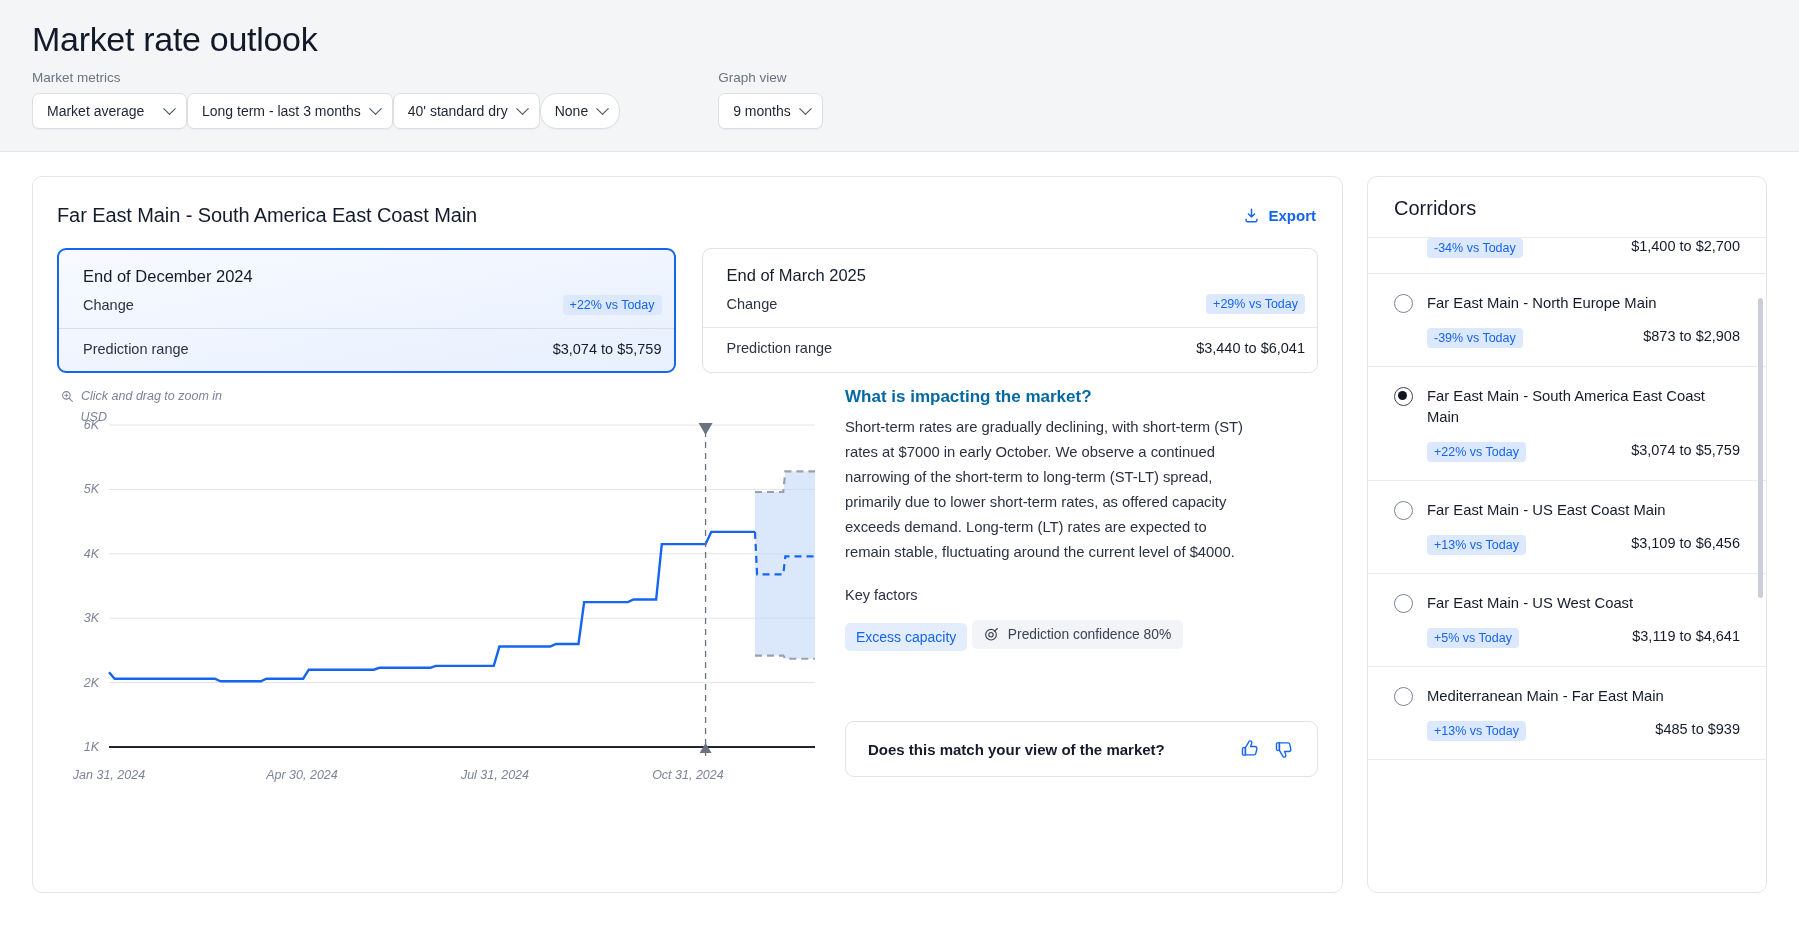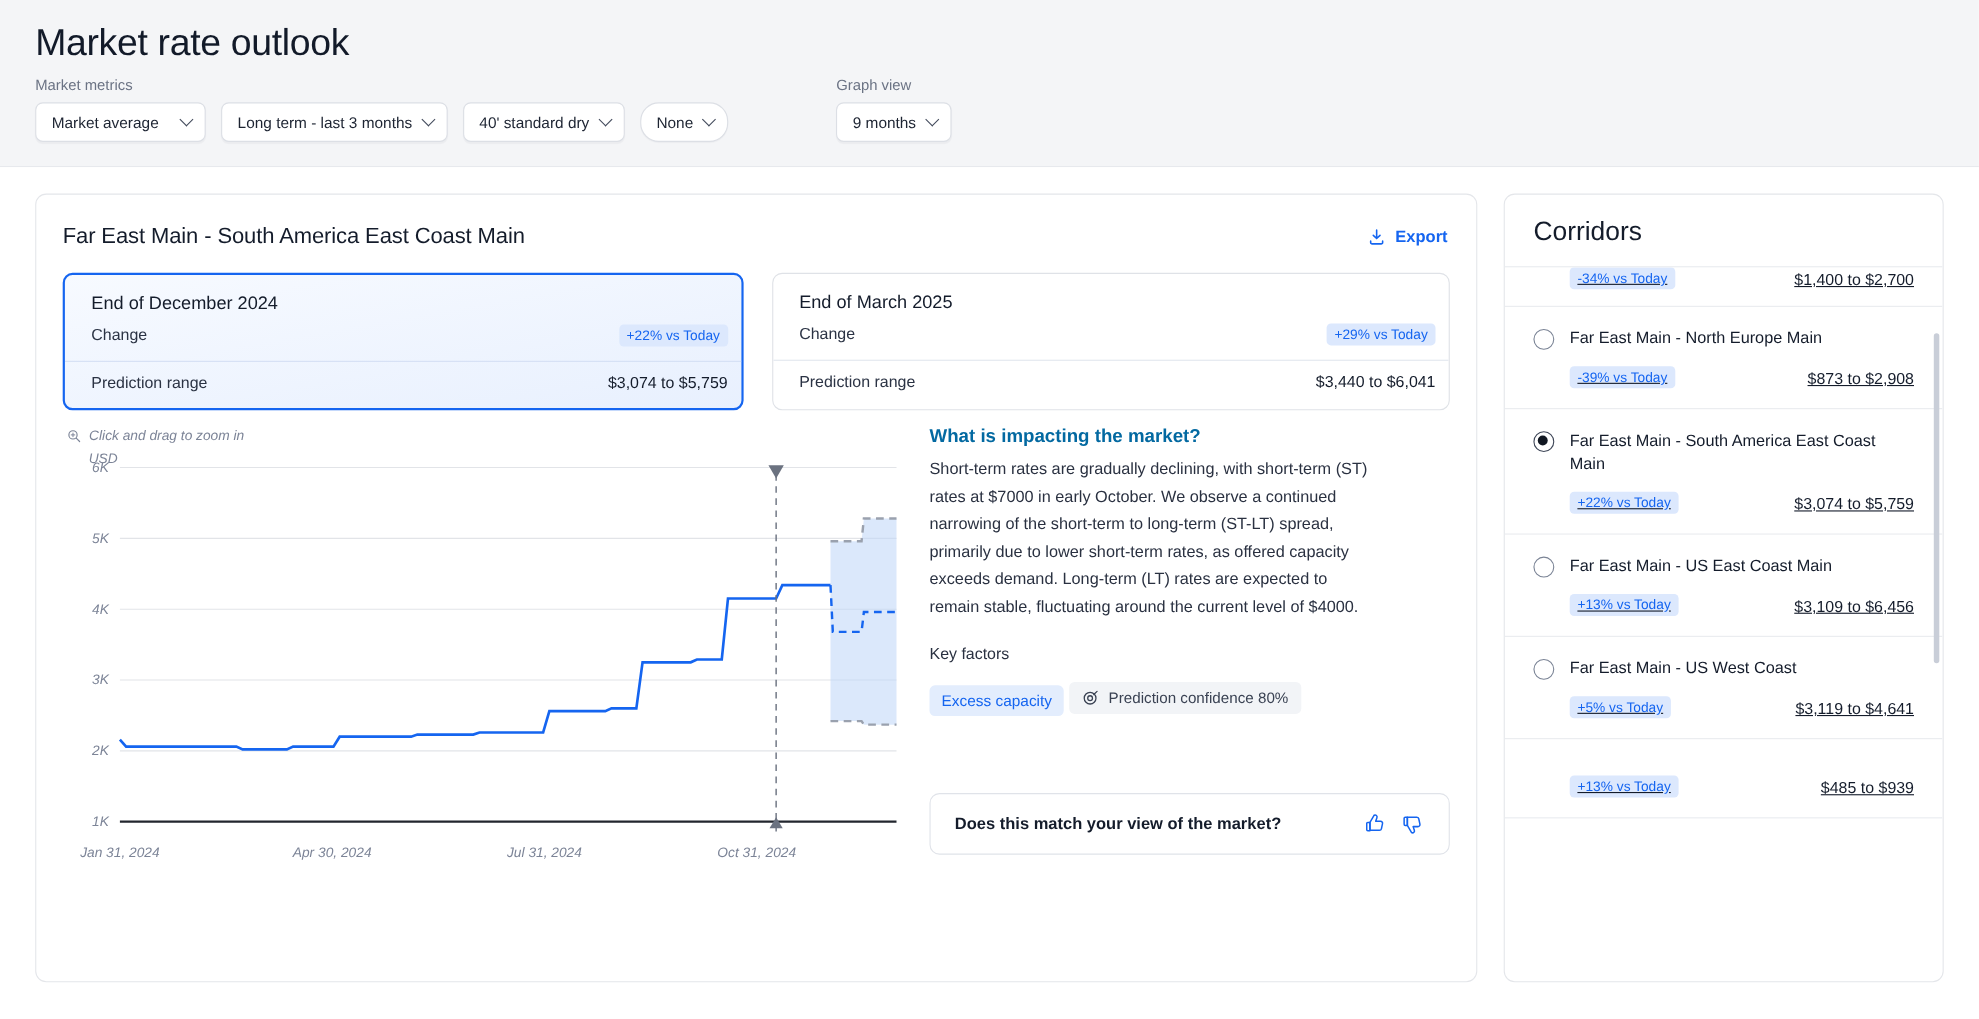--- a/index.html
+++ b/index.html
@@ -25,21 +25,21 @@
     color: #121a29;
     line-height: 46px;
     margin-bottom: 8px;
   }
   .filters-row { display: flex; align-items: flex-end; gap: 0; }
   .filter-group { display: flex; flex-direction: column; }
   .filter-group.right { margin-left: 98px; }
   .filter-label {
     font-size: 13.5px; color: #6b7384; margin-bottom: 7px; line-height: 16px;
   }
-  .selects { display: flex; gap: 14px; }
+  .selects { display: flex; gap: 0; }
   .select {
     background: #fff;
     border: 1px solid #dcdfe5;
     border-radius: 7px;
     height: 36px;
     display: flex; align-items: center;
     padding: 0 12px 0 14px;
     gap: 10px;
     font-size: 14px;
     color: #1d2432;
@@ -152,42 +152,42 @@
     border: 1px solid #e4e6ea; border-radius: 10px;
     background: #fff;
     height: 717px;
     display: flex; flex-direction: column;
     overflow: hidden;
   }
   .side-head {
     padding: 20px 26px 17px 26px;
     border-bottom: 1px solid #e9ebef;
   }
-  .side-title { font-size: 24px; color: #141c2b; }
+  .side-title { font-size: 20px; color: #141c2b; }
   .side-list { flex: 1; overflow: hidden; position: relative; }
   .corridor-item {
     padding: 19px 26px 18px 26px;
     border-bottom: 1px solid #e9ebef;
   }
   .corridor-item.clipped { padding-top: 0; height: 36px; overflow: hidden; }
   .ci-top { display: flex; align-items: flex-start; gap: 14px; }
   .radio {
     width: 19px; height: 19px; border-radius: 50%;
     border: 1.6px solid #7a8395; flex: none; margin-top: 1px;
     position: relative; background: #fff;
   }
   .radio.checked { border-color: #3e4657; }
   .radio.checked::after {
     content: ""; position: absolute; left: 3.3px; top: 3.3px;
     width: 9px; height: 9px; border-radius: 50%; background: #111722;
   }
   .ci-name { font-size: 14.8px; color: #141c2b; line-height: 21px; }
   .ci-bottom {
-    display: flex; align-items: flex-end; justify-content: space-between;
-    margin-top: 14px; padding-left: 33px; text-decoration: underline;
+    display: flex; align-items: flex-start; justify-content: space-between;
+    margin-top: 14px; padding-left: 33px;
   }
   .ci-range { font-size: 14.5px; color: #141c2b; }
   .scrollbar {
     position: absolute; right: 3px; top: 60px; width: 5px; height: 300px;
     background: #c9ced8; border-radius: 3px;
   }
   .axis-text { font-size: 12.5px; fill: #7c8497; font-family: "Liberation Sans", sans-serif; }
   .axis-unit { font-size: 12.5px; fill: #7c8497; font-family: "Liberation Sans", sans-serif; }
 </style>
 </head>
@@ -396,20 +396,24 @@
             <div class="ci-top">
               <span class="radio"></span>
               <span class="ci-name">Far East Main - US West Coast</span>
             </div>
             <div class="ci-bottom">
               <span class="badge">+5% vs Today</span>
               <span class="ci-range">$3,119 to $4,641</span>
             </div>
           </div>
           <div class="corridor-item">
+            <div class="ci-top">
+              <span class="radio"></span>
+              <span class="ci-name">Mediterranean Main - Far East Main</span>
+            </div>
             <div class="ci-bottom">
               <span class="badge">+13% vs Today</span>
               <span class="ci-range">$485 to $939</span>
             </div>
           </div>
         </div>
     </div>
 
   </div>
 </div>

